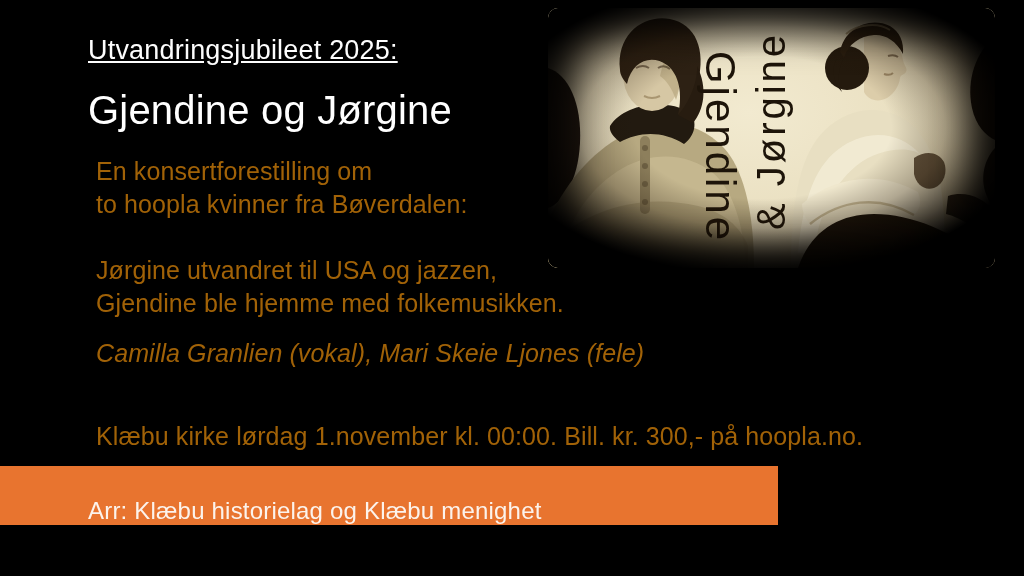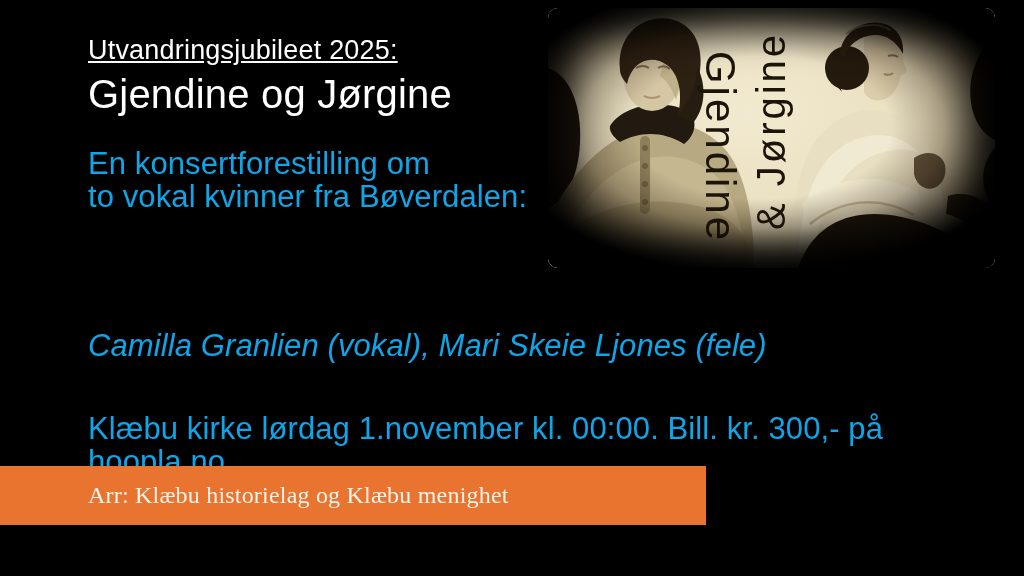--- a/index.html
+++ b/index.html
@@ -15,40 +15,40 @@
     background: #000;
     overflow: hidden;
   }
   
   .subtitle {
     position: absolute; left: 88px; top: 34px;
     font-size: 27px; line-height: 1.2; font-weight: 400;
     color: #fdfdfd; letter-spacing: 0.2px; text-decoration: underline;
   }
   .title {
-    position: absolute; left: 88px; top: 70px;
+    position: absolute; left: 88px; top: 86px;
     font-size: 40px; line-height: 1.2; font-weight: 400;
     color: #ffffff; letter-spacing: 0.2px;
   }
   
   .para {
-    position: absolute; left: 88px; margin: 0;
-    font-size: 31px; line-height: 33px; font-weight: 400;
-    color: #0ea5e9; letter-spacing: 0.1px;
+    position: absolute; left: 88px; margin: 8px;
+    font-size: 25px; line-height: 33px; font-weight: 400;
+    color: #a16207; letter-spacing: 0.1px;
   }
   .para .line { display: block; }
   .para-1 { top: 147px; }
   .para-2 { top: 246px; }
   .para-3 { top: 329px; font-style: italic; }
   .para-4 { top: 412px; }
   
   .banner {
     position: absolute; left: 0; top: 466px;
-    width: 706px; height: 59px;
-    display: flex; align-items: center; font-family: Liberation Serif, serif;
+    width: 778px; height: 59px;
+    display: flex; align-items: flex-end;
   }
   .banner-text {
     padding-left: 88px;
     font-size: 24px; font-weight: 400;
     color: #fcf3ec; letter-spacing: 0.2px;
   }
   
   .photo {
     position: absolute; left: 548px; top: 8px;
     width: 447px; height: 260px;
@@ -91,23 +91,27 @@
 </head>
 <body>
 
 <div class="slide">
 
   <div class="subtitle">Utvandringsjubileet 2025:</div>
   <div class="title">Gjendine og Jørgine</div>
 
   <p class="para para-1">
     <span class="line">En konsertforestilling om</span>
-    <span class="line">to vokal kvinner fra Bøverdalen:</span>
+    <span class="line">to hoopla kvinner fra Bøverdalen:</span>
   </p>
 
+  <p class="para para-2">
+    <span class="line">Jørgine utvandret til USA og jazzen,</span>
+    <span class="line">Gjendine ble hjemme med folkemusikken.</span>
+  </p>
 
   <p class="para para-3">
     <span class="line">Camilla Granlien (vokal), Mari Skeie Ljones (fele)</span>
   </p>
 
   <p class="para para-4">
     <span class="line">Klæbu kirke lørdag 1.november kl. 00:00. Bill. kr. 300,- på hoopla.no.</span>
   </p>
 
   <div class="banner" style="background:#E8742F;">

